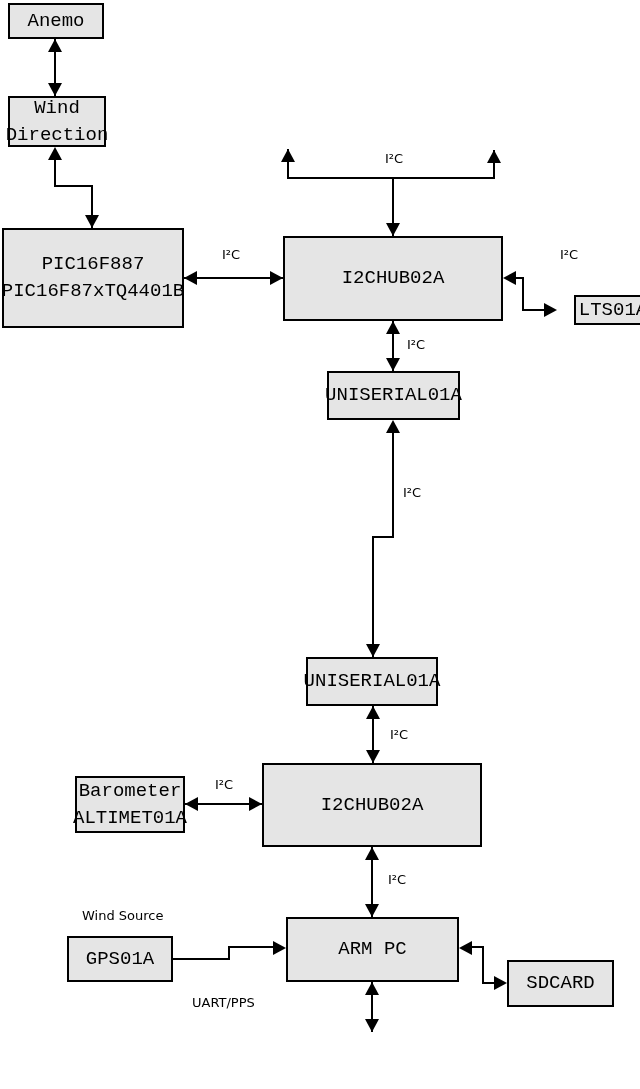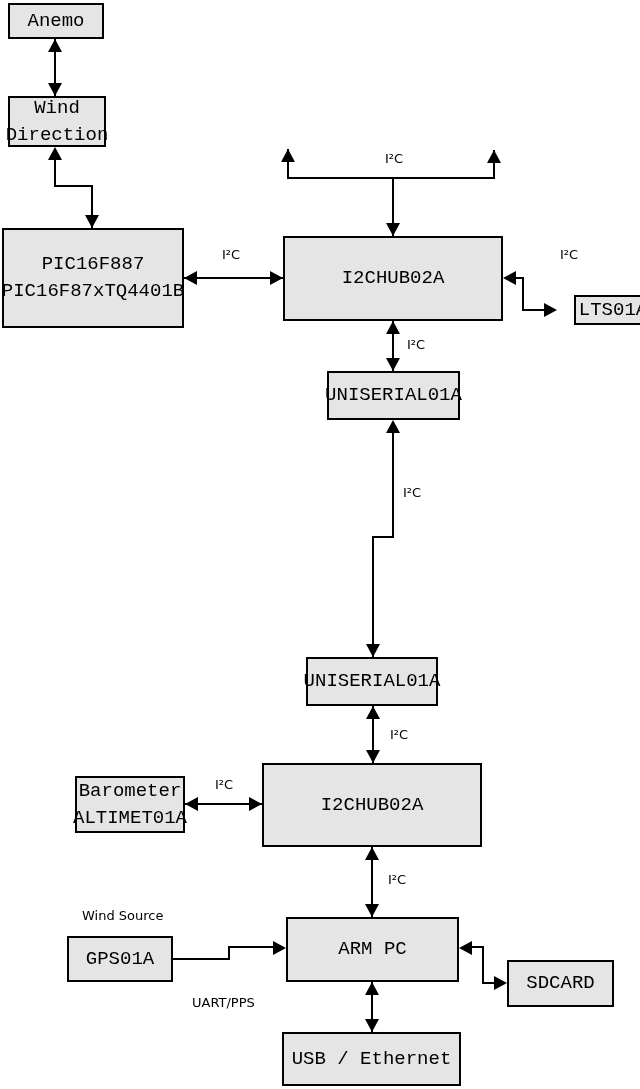--- a/index.html
+++ b/index.html
@@ -52,21 +52,20 @@
 
   <div class="node" style="left:75px; top:776px; width:110px; height:57px;">Barometer
 ALTIMET01A</div>
 
   <div class="node" style="left:286px; top:917px; width:173px; height:65px;">ARM PC</div>
 
   <div class="node" style="left:67px; top:936px; width:106px; height:46px;">GPS01A</div>
 
   <div class="node" style="left:507px; top:960px; width:107px; height:47px;">SDCARD</div>
 
-  <div class="node" style="left:282px; top:1032px; width:179px; height:54px;">USB / Ethernet</div>
 
   <div class="vline" style="left:54px; top:39px; height:57px;"></div>
   <div class="arr arr-up" style="left:48px; top:39px;"></div>
   <div class="arr arr-down" style="left:48px; top:83px;"></div>
 
   <div class="arr arr-up" style="left:48px; top:147px;"></div>
   <div class="vline" style="left:54px; top:158px; height:29px;"></div>
   <div class="hline" style="left:54px; top:185px; width:39px;"></div>
   <div class="vline" style="left:91px; top:185px; height:43px;"></div>
   <div class="arr arr-down" style="left:85px; top:215px;"></div>

